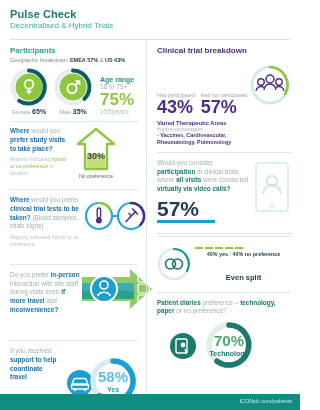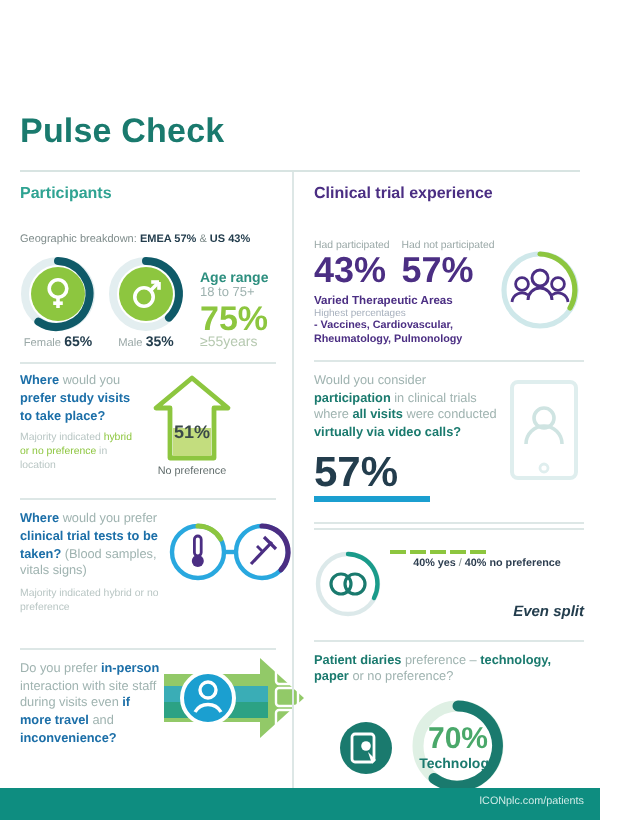--- a/index.html
+++ b/index.html
@@ -7,33 +7,33 @@
     width: 300px; height: 410px;
     background: #ffffff;
     font-family: "Liberation Sans", sans-serif;
     overflow: hidden;
     position: relative;
   }
   .page { width: 300px; height: 410px; position: relative; }
 
   
   .header { padding: 8px 10px 4px 10px; }
-  .title { font-size: 17px; font-weight: bold; color: #1a7a6e; letter-spacing: .1px; margin-top: 48px; }
+  .title { font-size: 11px; font-weight: bold; color: #1a7a6e; letter-spacing: .1px; }
   .subtitle { font-size: 8px; color: #35b0a0; margin-top: 1px; }
   .hdr-rule { height: 1px; background: #d8e4e2; margin: 5px 10px 0 10px; }
 
   
   .cols { display: flex; width: 300px; }
   .col-l { width: 146px; position: relative; }
   .col-r { width: 154px; position: relative; border-left: 1px solid #dde7e6; }
 
   .sec { padding: 6px 8px 4px 10px; position: relative; }
   .sec-rule { height: 1px; background: #dde7e6; margin: 2px 8px 0 10px; }
 
-  .sec-head { font-size: 8px; font-weight: bold; color: #2fa392; margin-bottom: 16px; }
+  .sec-head { font-size: 8px; font-weight: bold; color: #2fa392; margin-bottom: 2px; }
   .sub-line { font-size: 5.5px; color: #7f8c8b; line-height: 1.35; }
   .sub-line b { color: #233d4d; }
 
   .q { font-size: 6.4px; line-height: 1.35; color: #9fb3b0; }
   .q b { color: #1c6fa8; }
   .q.teal b { color: #1a7a6e; }
   .note { font-size: 5.2px; color: #b9c6c4; line-height: 1.35; margin-top: 3px; }
   .note .hl { color: #8dc63f; }
 
   
@@ -61,39 +61,40 @@
   .house-cap { font-size: 5.4px; color: #5f6b6a; margin-top: 2px; }
   .house-val { font-size: 9px; font-weight: bold; color: #3b4a49; }
 
   
   .bigyes { display: flex; align-items: baseline; margin-top: 4px; }
   .bigyes .n { font-size: 21px; font-weight: bold; color: #233d4d; line-height: 1; }
   .bigyes .y { font-size: 19px; font-weight: bold; color: #2fa392; line-height: 1; }
 
   .evensplit-txt { font-size: 5.4px; color: #7f8c8b; text-align: center; }
   .evensplit-txt b { color: #2d3e50; }
-  .evensplit { font-size: 7.5px; font-weight: bold; color: #233d4d; text-align: right; margin-top: 16px; font-style: italic; }
+  .evensplit { font-size: 7.5px; font-weight: bold; color: #233d4d; text-align: center; margin-top: 16px; }
 
   .footer {
     position: absolute; left: 0; bottom: 0; width: 300px; height: 16px;
     background: #0e8d80;
   }
   .footer span {
     position: absolute; right: 8px; top: 4px;
     font-size: 5.4px; color: #cfeae6;
   }
   svg { display: block; overflow: visible; }
 </style>
 </head>
 <body>
 
 <div class="page">
 
   <div class="header">
     <div class="title">Pulse Check</div>
+    <div class="subtitle">Decentralised &amp; Hybrid Trials</div>
   </div>
   <div class="hdr-rule"></div>
 
   <div class="cols">
 
     <div class="col-l">
 
       <div class="sec">
         <div class="sec-head">Participants</div>
         <div class="sub-line">
@@ -165,21 +166,21 @@
             </div>
           </div>
 
           <div class="houses">
 
             <div class="house">
               <svg width="40" height="44" viewBox="0 0 40 44">
                 <path d="M20 2 L38 17 L31 17 L31 42 L9 42 L9 17 L2 17 Z" fill="none" stroke="#8dc63f" stroke-width="2.4" stroke-linejoin="round"></path>
                 <rect x="10.5" y="27" width="19" height="14" fill="#c3dd7e"></rect>
               </svg>
-              <div class="house-val" style="position:absolute; left:0; right:0; top:24px;">51%</div>
+              <div class="house-val" style="position:absolute; left:0; right:0; top:24px;">30%</div>
               <div class="house-cap">No preference</div>
             </div>
           </div>
         </div>
       </div>
       <div class="sec-rule" style="margin-top:6px;"></div>
 
       <div class="sec" style="padding-top:6px;">
         <div class="q" style="width:72px;">
           <b>Where</b>
@@ -261,24 +262,24 @@
             <text x="53" y="29" text-anchor="middle" font-family="Liberation Sans, sans-serif" font-size="15" font-weight="bold" fill="#5cc0e8">58%</text>
             <text x="53" y="39" text-anchor="middle" font-family="Liberation Sans, sans-serif" font-size="7" font-weight="bold" fill="#1b9fd0">Yes</text>
           </svg>
         </div>
       </div>
     </div>
 
     <div class="col-r">
 
       <div class="sec">
-        <div class="sec-head" style="color:#4b2e83;">Clinical trial experience</div>
+        <div class="sec-head" style="color:#4b2e83;">Clinical trial breakdown</div>
 
         <div style="display:flex;">
-          <div style="flex:1;">
+          <div style="flex:1;margin-top:32px;">
             <div class="pct-row">
               <div>
                 <div class="pct-cap">Had participated</div>
                 <div class="pct-big">43%</div>
               </div>
               <div>
                 <div class="pct-cap">Had not participated</div>
                 <div class="pct-big">57%</div>
               </div>
             </div>

